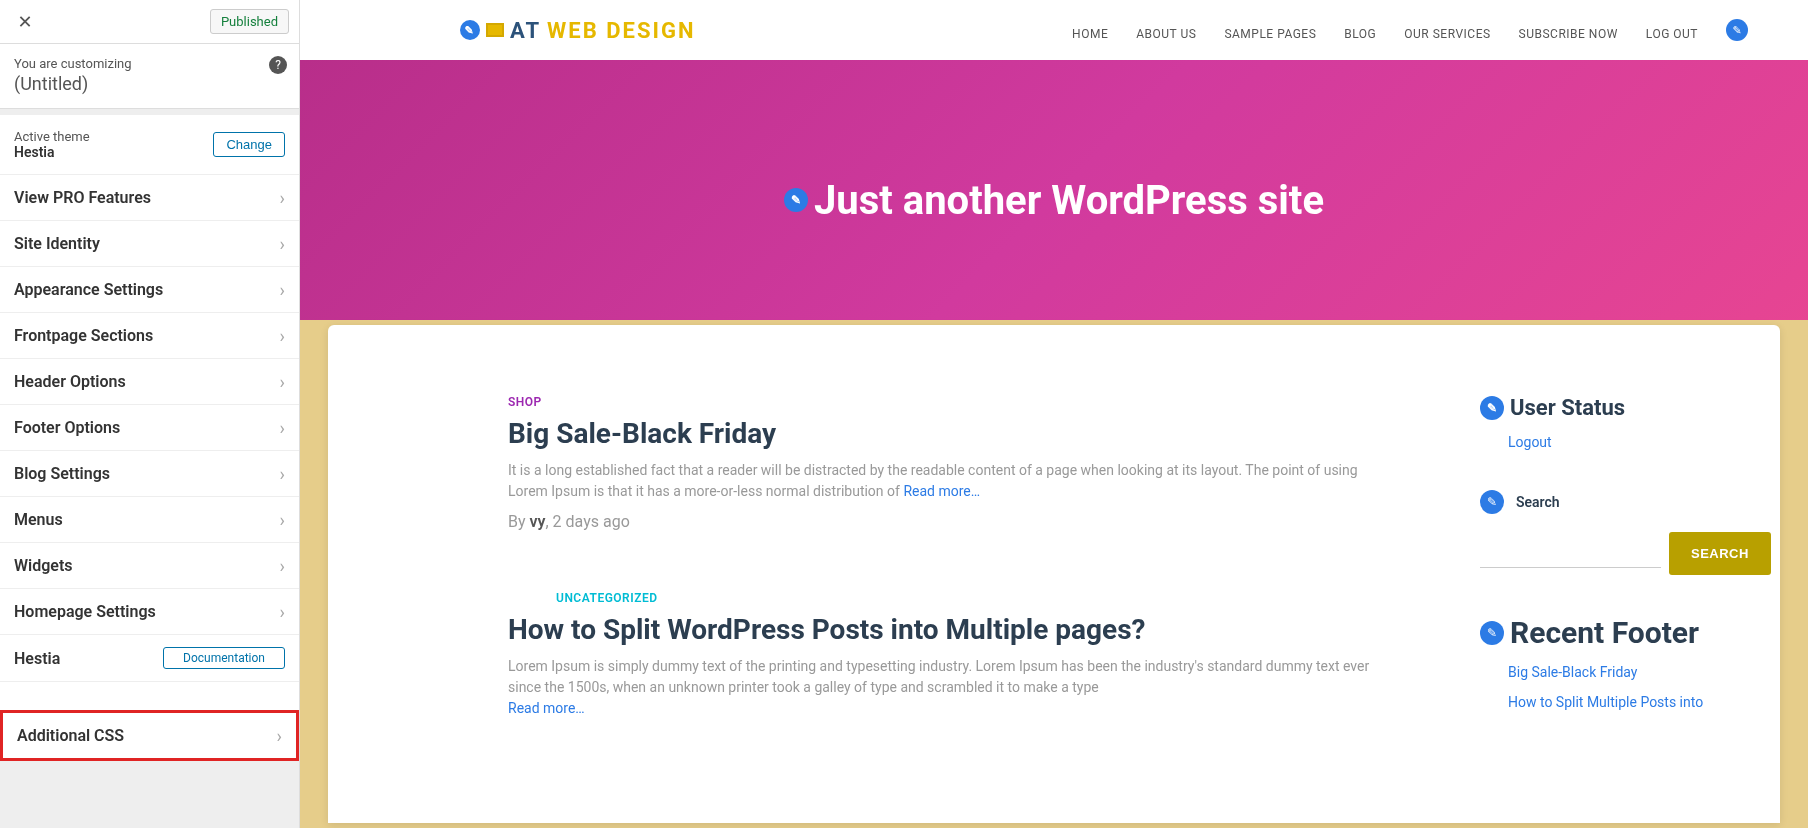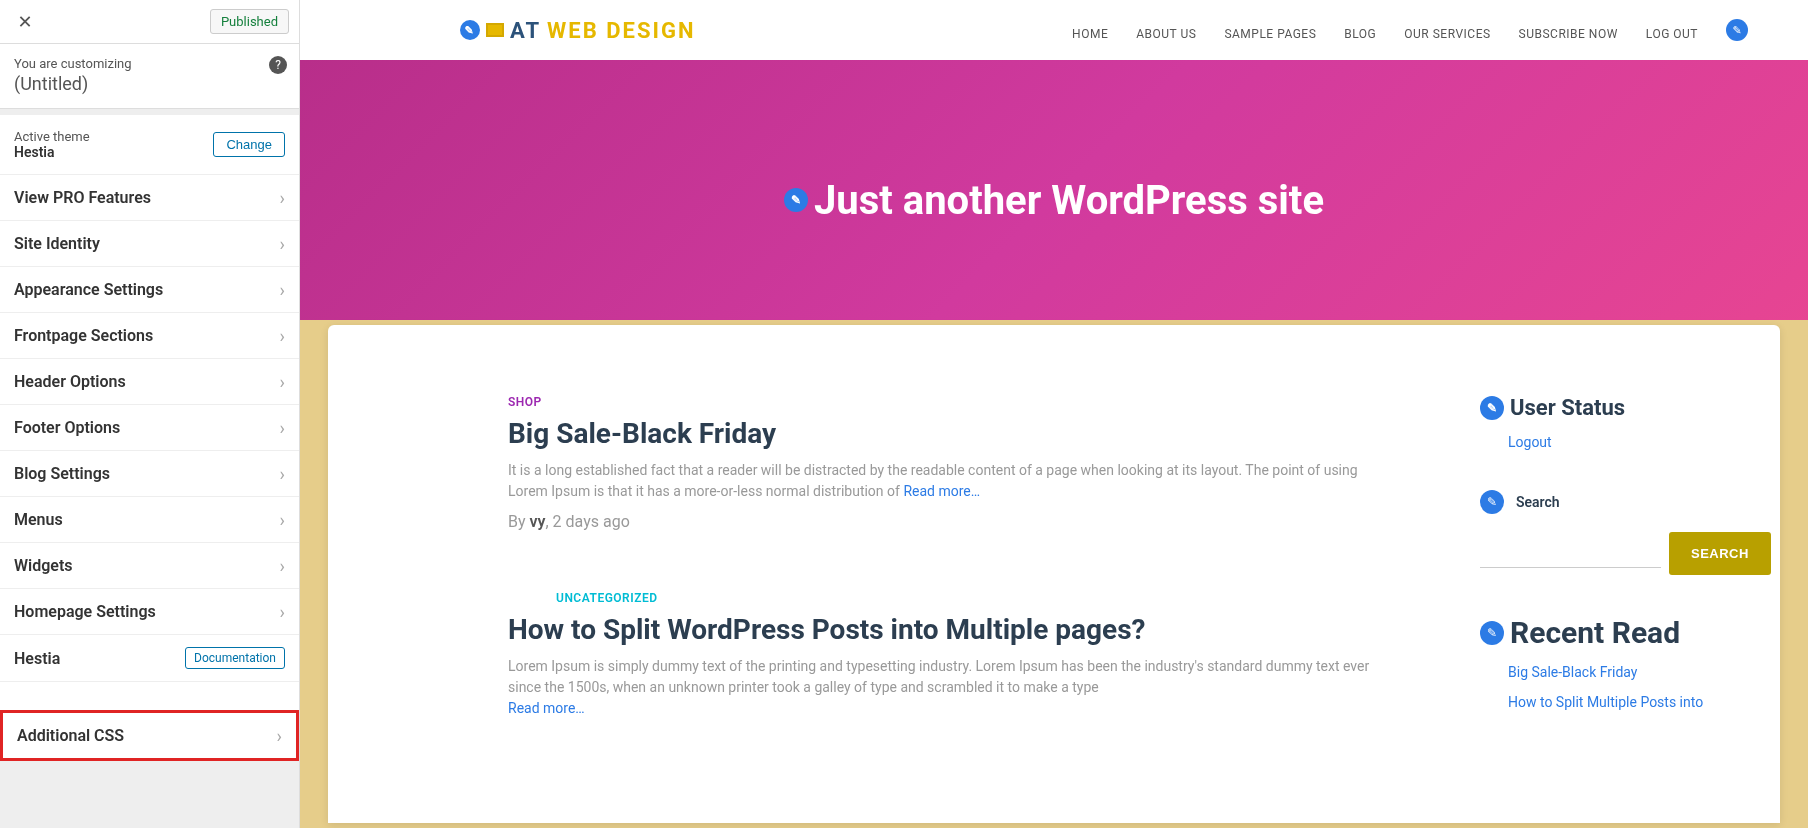--- a/index.html
+++ b/index.html
@@ -16,21 +16,21 @@
 .sb-title { font-size: 18px; color: #555; margin-top: 2px; }
 .sb-help { position: absolute; right: 12px; top: 12px; width: 18px; height: 18px; background: #555; color: #fff; border-radius: 50%; font-size: 12px; display: flex; align-items: center; justify-content: center; }
 .sb-theme { background: #fff; padding: 14px; border-bottom: 1px solid #eee; display: flex; align-items: center; justify-content: space-between; margin-top: 6px; }
 .sb-theme-label { font-size: 13px; color: #555; }
 .sb-theme-name { font-size: 14px; font-weight: 600; color: #333; }
 .sb-change { border: 1px solid #0073aa; color: #0073aa; background: #fff; padding: 4px 12px; border-radius: 3px; font-size: 13px; cursor: pointer; }
 .sb-list { background: #fff; }
 .sb-item { display: flex; align-items: center; justify-content: space-between; padding: 12px 14px; border-bottom: 1px solid #eee; cursor: pointer; position: relative; }
 .sb-item-label { font-size: 16px; font-weight: 600; color: #333; }
 .sb-chev { color: #aaa; font-size: 18px; }
-.sb-doc { border: 1px solid #0073aa; color: #0073aa; background: #fff; padding: 3px 8px; border-radius: 3px; font-size: 12px; }
+.sb-doc { border: 1px solid #0073aa; color: #0073aa; background: #fff; padding: 3px 19px; border-radius: 3px; font-size: 12px; }
 .sb-highlight { border: 3px solid #e02424; margin-top: 28px; }
 
 
 .preview { flex: 1; position: relative; background: #fff; overflow: hidden; }
 .navbar { height: 60px; display: flex; align-items: center; justify-content: space-between; padding: 0 60px 0 160px; background: #fff; }
 .logo { display: flex; align-items: center; gap: 6px; font-weight: 700; font-size: 22px; letter-spacing: 2px; }
 .logo-icon { width: 20px; height: 20px; border-radius: 50%; background: #2c7be5; display: flex; align-items: center; justify-content: center; color: #fff; font-size: 11px; }
 .logo-icon2 { width: 18px; height: 14px; background: #e6b800; border: 2px solid #d4a800; }
 .logo-at { color: #2c527a; }
 .logo-wd { color: #e6b800; }
@@ -197,21 +197,21 @@
               <span class="widget-label">Search</span>
             </div>
             <div class="search-row">
               <input class="search-input" type="text" style="">
               <button class="search-btn">SEARCH</button>
             </div>
           </div>
           <div class="widget">
             <div style="display:flex;align-items:center;gap:6px;">
               <span class="edit-circle">✎</span>
-              <span class="recent-title">Recent Read</span>
+              <span class="recent-title">Recent Footer</span>
             </div>
             <a class="widget-link">Big Sale-Black Friday</a>
             <a class="widget-link">How to Split Multiple Posts into</a>
           </div>
         </div>
       </div>
     </div>
   </div>
 </div>
 

